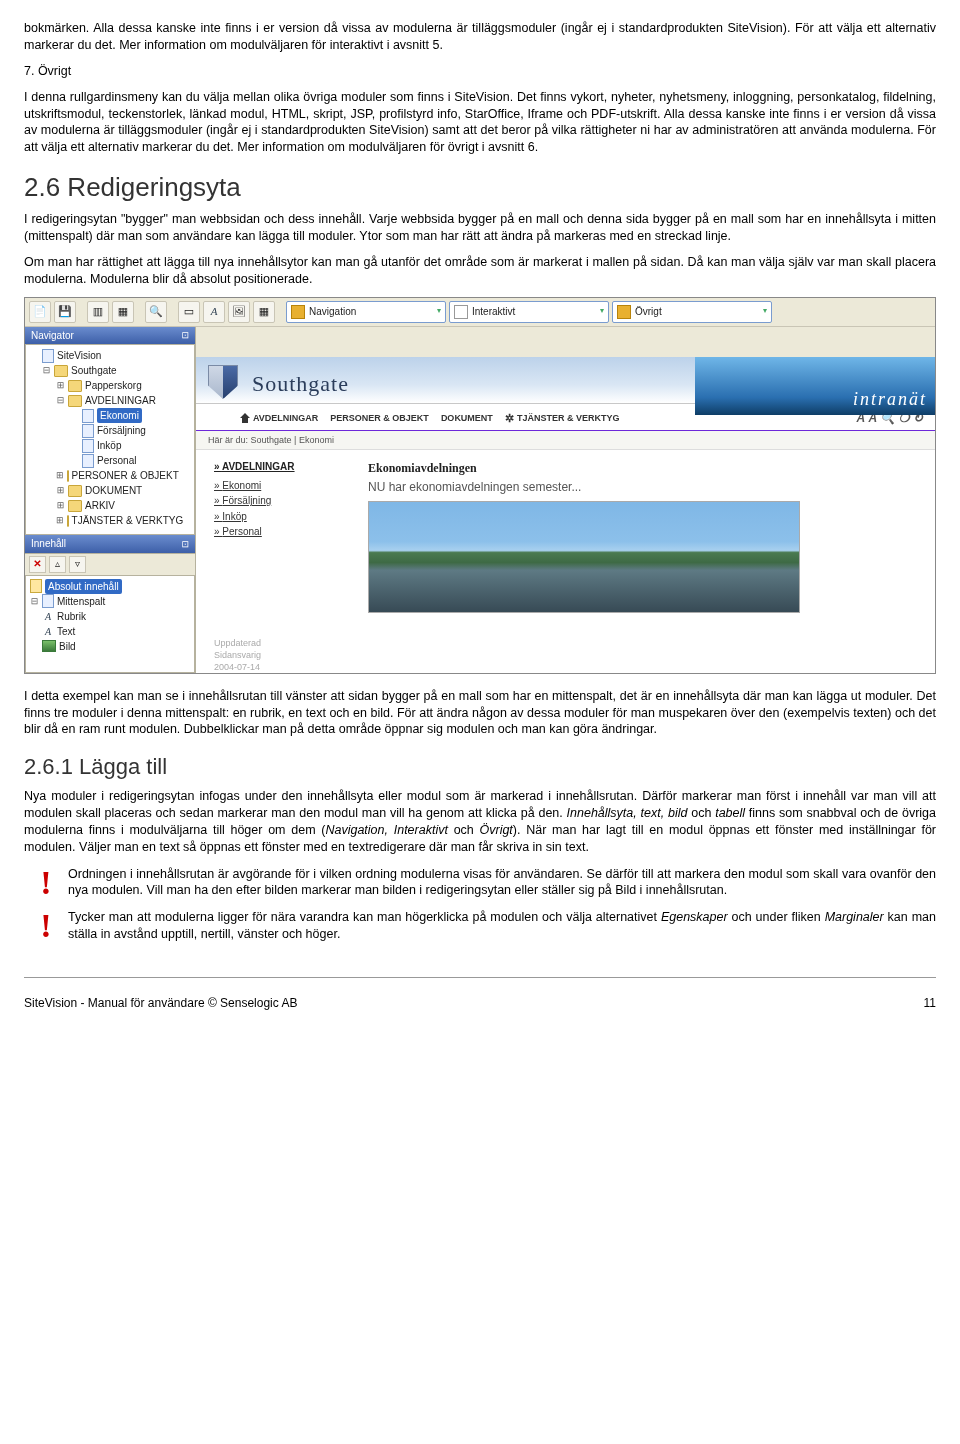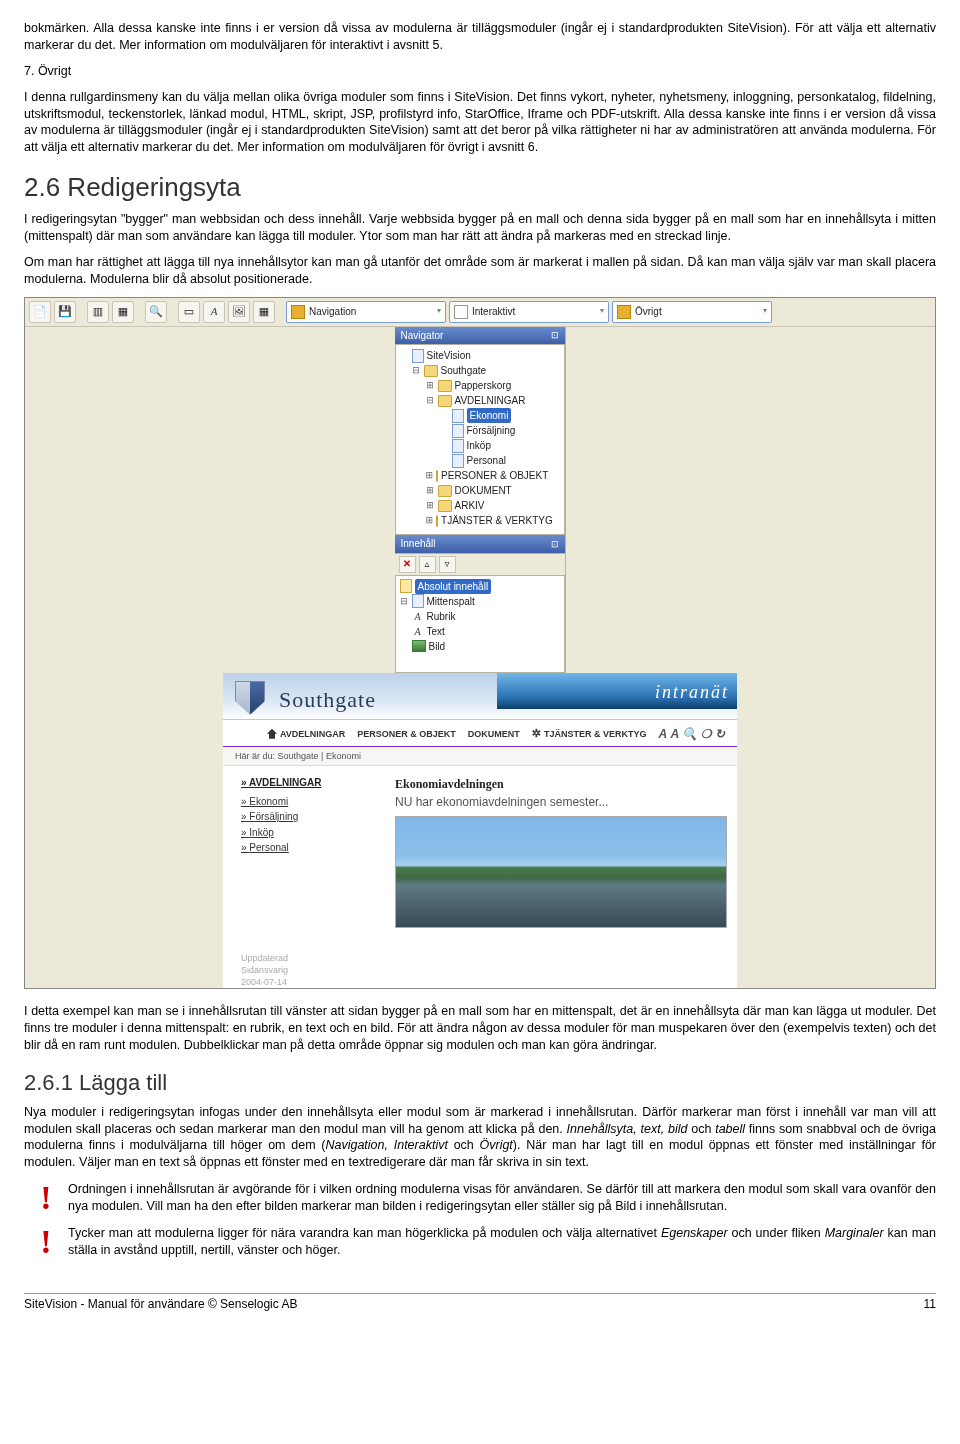--- a/index.html
+++ b/index.html
@@ -33,21 +33,21 @@
     font-size: 34px;
     font-weight: bold;
     font-family: Georgia, serif;
     line-height: 0.9;
     width: 44px;
     flex: 0 0 44px;
     text-align: center;
     padding-top: 2px;
   }
   .note-body { flex: 1; text-align: justify; }
-  .footer-line { border-top: 1px solid #999; margin-top: 34px; padding-top: 2px; display:flex; justify-content:space-between; font-size:12px; }
+  .footer-line { border-top: 1px solid #999; margin-top: 34px; padding-top: 17px; display:flex; justify-content:space-between; font-size:12px; }
 
   
   .editor {
     border: 1px solid #888;
     background: #ece9d8;
     font-family: Tahoma, Verdana, sans-serif;
     font-size: 10px;
     color: #222;
     margin: 8px 0 14px 0;
     user-select: none;
@@ -71,21 +71,21 @@
     height:20px;
     border:1px solid #7a9ccf;
     background:#fff;
     display:flex; align-items:center;
     padding:0 4px 0 4px;
     gap:4px;
     border-radius:2px;
   }
   .tdrop .arrow { font-size:8px; color:#4a6; margin-left:auto; padding-left:10px;}
   .tdrop .ic { width:12px;height:12px; display:inline-block; }
-  .body-row { display:flex; align-items:center;flex-direction:column; }
+  .body-row { display:flex; align-items:flex-end; }
   .leftcol { width:170px; flex:0 0 170px; background:#ece9d8; border-right:1px solid #b6b29e; display:flex; flex-direction:column; }
   .panel-title {
     background: linear-gradient(#6a8cce,#3d5fa8);
     color:#fff; font-size:10px; padding:2px 6px;
     display:flex; align-items:center; justify-content:space-between;
   }
   .panel-title .x { color:#fff; font-size:9px; }
   .tree {
     background:#fff; border:1px solid #b6b29e; margin:0; padding:3px 16px 6px 2px;
     font-size:10px; line-height:15px;
@@ -113,21 +113,21 @@
     width:28px;height:32px;
     background:linear-gradient(#cfd8e6,#aab8cd);
     border:1px solid #7a8aa5;
     clip-path: polygon(0 0,100% 0,100% 60%,50% 100%,0 60%);
     position:relative;
   }
   .shield::after{content:"";position:absolute;left:50%;top:0;width:50%;height:100%;
     background:linear-gradient(#4b6aa5,#27406f);}
   .sg-title { font-family: Georgia, 'Times New Roman', serif; font-size:22px; color:#2b3d5b; letter-spacing:1px;}
   .bluebanner{
-    position:absolute; right:0; top:0; width:240px; height:36px;
+    position:absolute; right:0; top:0; width:240px; height:58px;
     background:linear-gradient(#6fb6e8,#2a6fb0 70%,#0e3d66);
     overflow:hidden;
   }
   .bluebanner .txt{position:absolute;right:8px;bottom:4px;color:#fff;font-style:italic;font-family:Georgia,serif;font-size:18px;letter-spacing:2px}
   .tabsrow{
     background:#fff; display:flex; align-items:center; gap:12px; padding:6px 12px 4px 44px;
     font-size:9px; font-weight:bold; color:#333;
   }
   .tabsrow .t{display:flex;align-items:center;gap:3px}
   .tabsrow .home{width:10px;height:10px;background:#333;clip-path:polygon(50% 0,100% 50%,80% 50%,80% 100%,20% 100%,20% 50%,0 50%)}

